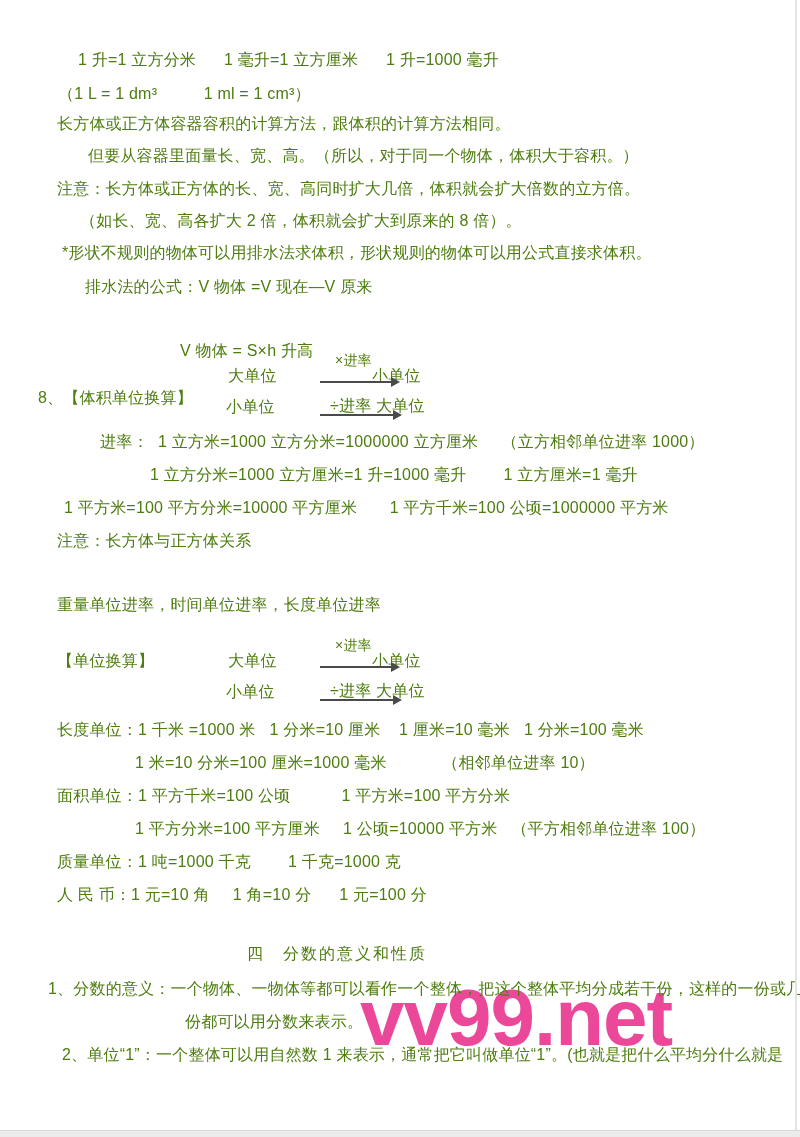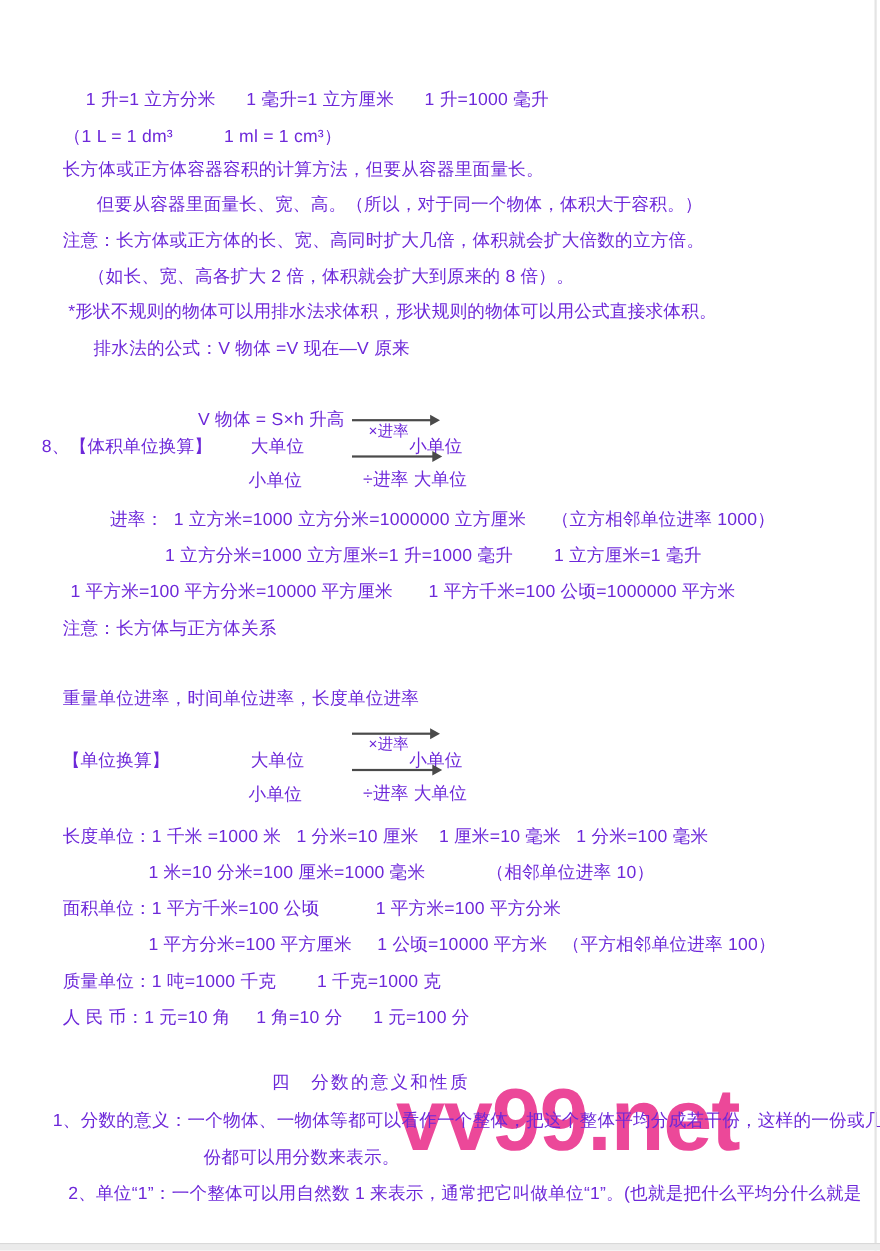--- a/index.html
+++ b/index.html
@@ -3,21 +3,21 @@
 <meta charset="utf-8">
 <style>
   html,body{margin:0;padding:0;}
   body{
     width:800px;height:1137px;background:#ffffff;overflow:hidden;
     font-family:"Liberation Sans","DejaVu Sans",sans-serif;
   }
   .page{position:relative;width:800px;height:1137px;background:#ffffff;}
   .ln{
     position:absolute;white-space:pre;font-size:16px;line-height:20px;
-    color:#6d28d9;z-index:2;letter-spacing:0.2px;margin-top:31px;
+    color:#4d7c0f;z-index:2;letter-spacing:0.2px;
   }
   .small-label{font-size:14px;}
   .heading{font-size:16px;letter-spacing:2px;font-weight:bold;font-weight:normal;text-align:right;}
   .wm{
     position:absolute;left:360px;top:972px;z-index:1;
     font-size:80px;font-weight:bold;color:#ec4899;letter-spacing:-1px;
     font-family:"Liberation Sans","DejaVu Sans",sans-serif;white-space:pre;
   }
   .aline{position:absolute;height:2px;background:#4a4a4a;z-index:3;}
   .ahead{
@@ -29,30 +29,30 @@
 </style>
 </head>
 <body>
 
 <div class="page">
 
   <div class="wm">vv99.net</div>
 
   <div class="ln" style="left:78px;top:50px">1 升=1 立方分米      1 毫升=1 立方厘米      1 升=1000 毫升</div>
   <div class="ln" style="left:58px;top:84px">（1 L = 1 dm³          1 ml = 1 cm³）</div>
-  <div class="ln" style="left:57px;top:114px">长方体或正方体容器容积的计算方法，但要从容器里面量长。</div>
+  <div class="ln" style="left:57px;top:114px">长方体或正方体容器容积的计算方法，跟体积的计算方法相同。</div>
   <div class="ln" style="left:88px;top:146px">但要从容器里面量长、宽、高。（所以，对于同一个物体，体积大于容积。）</div>
   <div class="ln" style="left:57px;top:179px">注意：长方体或正方体的长、宽、高同时扩大几倍，体积就会扩大倍数的立方倍。</div>
   <div class="ln" style="left:80px;top:211px">（如长、宽、高各扩大 2 倍，体积就会扩大到原来的 8 倍）。</div>
   <div class="ln" style="left:62px;top:243px">*形状不规则的物体可以用排水法求体积，形状规则的物体可以用公式直接求体积。</div>
   <div class="ln" style="left:85px;top:277px">排水法的公式：V 物体 =V 现在—V 原来</div>
   <div class="ln" style="left:180px;top:341px">V 物体 = S×h 升高</div>
 
   <div class="ln small-label" style="left:335px;top:350px">×进率</div>
-  <div class="ln" style="left:38px;top:366px">8、【体积单位换算】</div>
+  <div class="ln" style="left:38px;top:388px">8、【体积单位换算】</div>
   <div class="ln" style="left:228px;top:366px">大单位</div>
   <div class="aline" style="left:320px;top:381px;width:74px"></div>
   <div class="ahead" style="left:391px;top:377px"></div>
   <div class="ln" style="left:372px;top:366px">小单位</div>
   <div class="ln" style="left:226px;top:397px">小单位</div>
   <div class="ln" style="left:330px;top:396px">÷进率 大单位</div>
   <div class="aline" style="left:320px;top:414px;width:76px"></div>
   <div class="ahead" style="left:393px;top:410px"></div>
 
   <div class="ln" style="left:100px;top:432px">进率：  1 立方米=1000 立方分米=1000000 立方厘米     （立方相邻单位进率 1000）</div>

